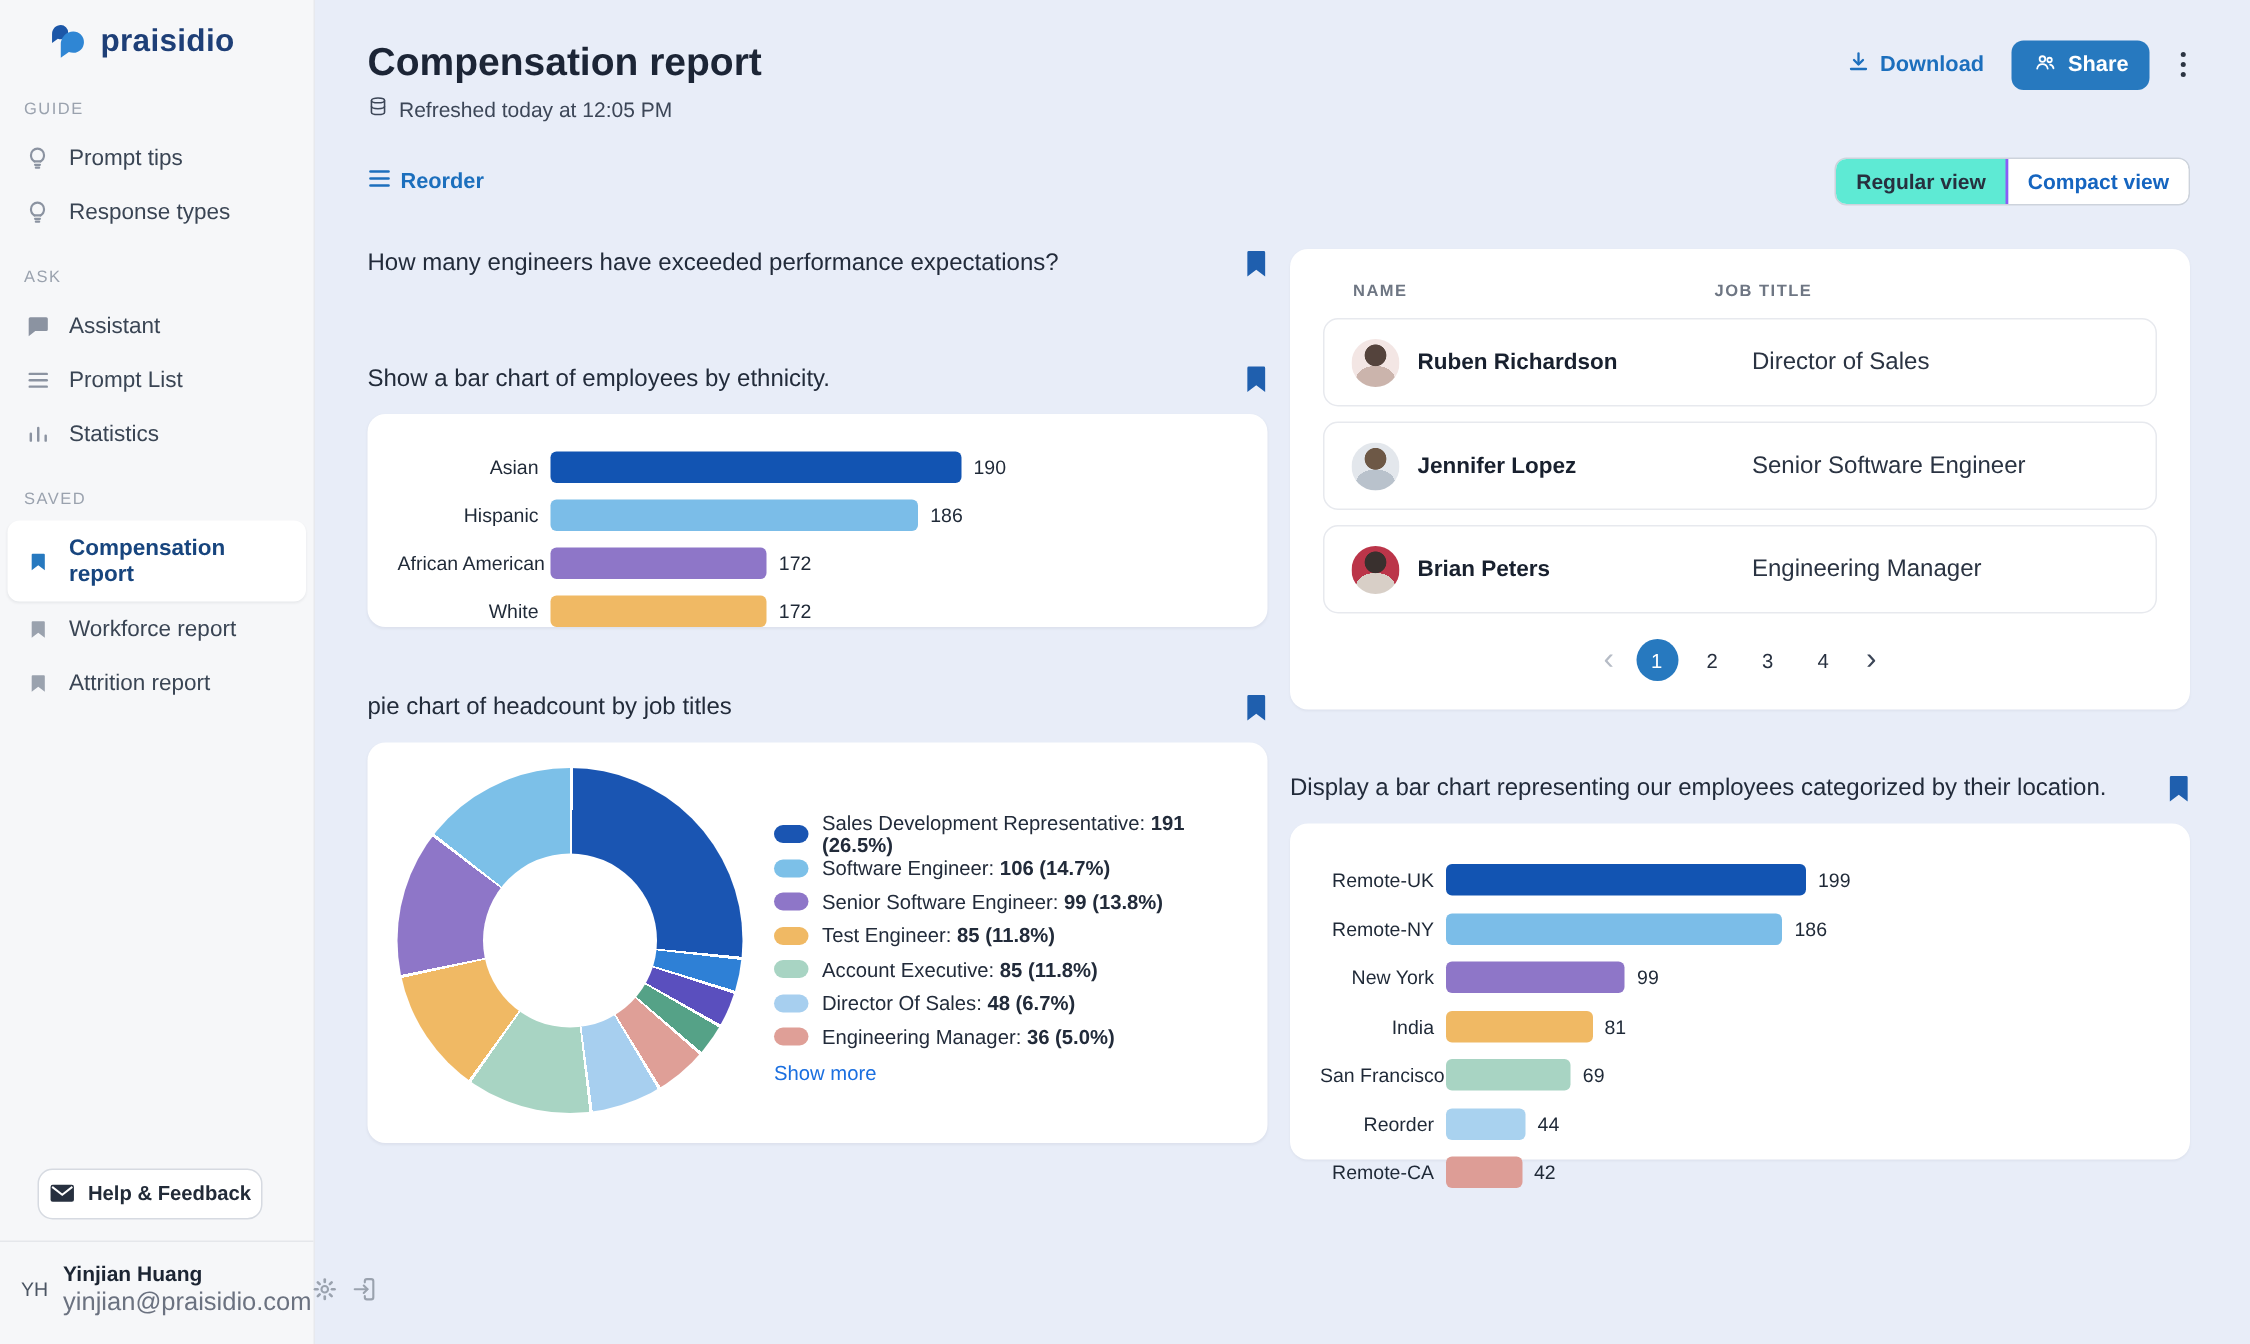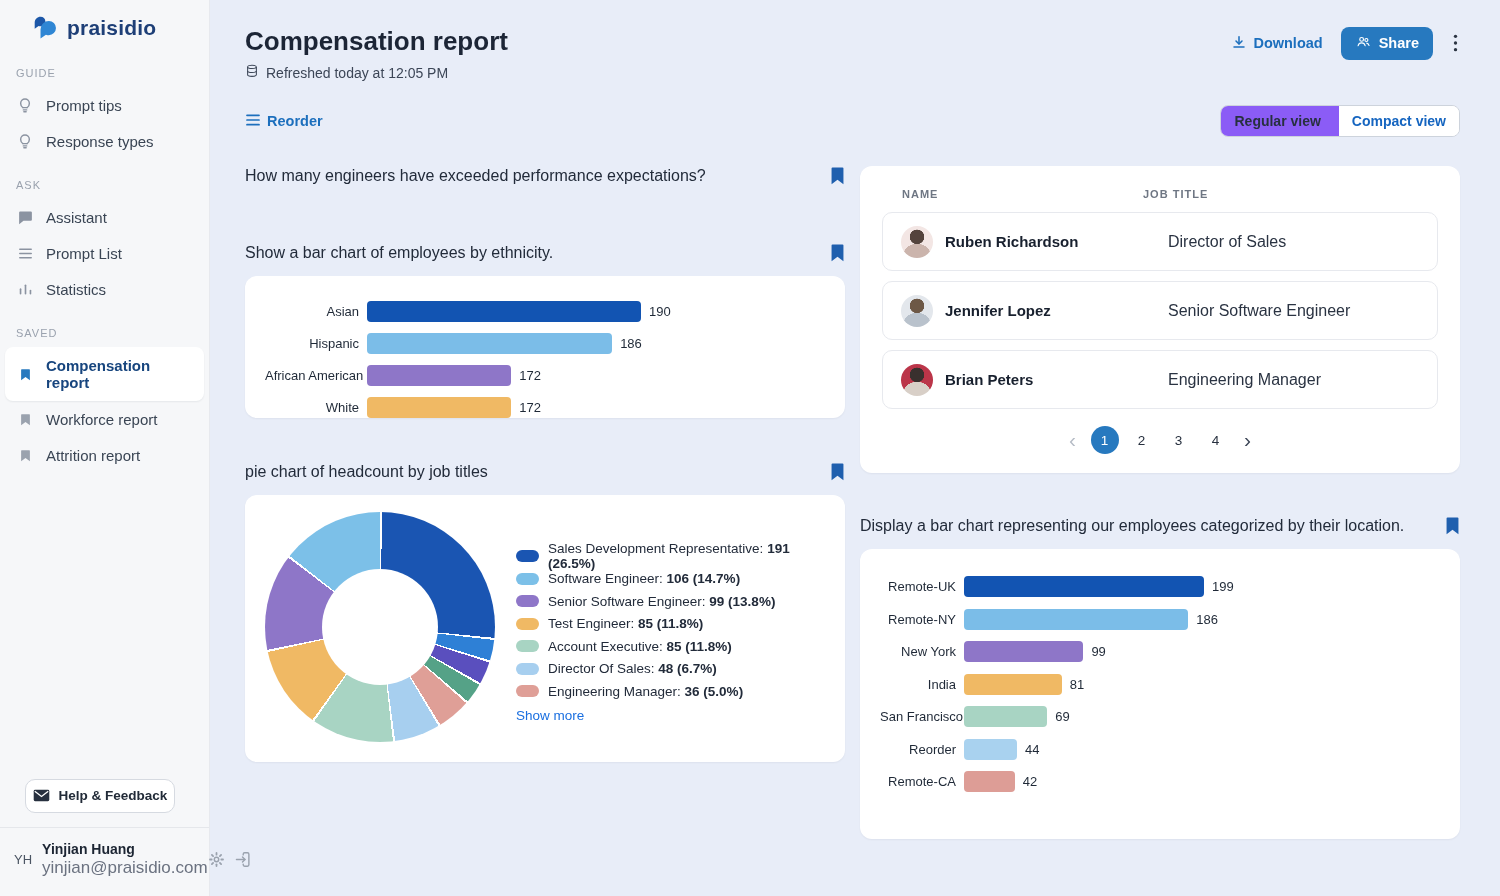--- a/index.html
+++ b/index.html
@@ -48,34 +48,34 @@
   .main-header { display:flex; justify-content:space-between; margin-top:26px; }
   .page-title { font-size:26px; font-weight:800; color:#1c2536; }
   .refresh-line { display:flex; align-items:center; gap:7px; font-size:14px; color:#3c4657; margin-top:7px; }
   .actions { display:flex; align-items:center; gap:18px; height:34px; }
   .link-blue { color:#1c6fbd; font-weight:bold; font-size:14.5px; display:flex; gap:6px; align-items:center; cursor:pointer; background:none; border:none; font-family:"Liberation Sans",sans-serif; }
   .share-btn { background:#2779bf; color:#fff; font-weight:bold; font-size:14.5px; border:none; border-radius:8px; height:33px; padding:0 14px; display:flex; align-items:center; gap:7px; cursor:pointer; font-family:"Liberation Sans",sans-serif; }
   .kebab { cursor:pointer; display:flex; align-items:center; padding:2px; }
   .view-row { display:flex; justify-content:space-between; align-items:center; margin-top:24px; }
   .toggle { display:flex; border:1px solid #cdd3dc; border-radius:8px; overflow:hidden; background:#fff; }
   .seg { height:30px; display:flex; align-items:center; padding:0 13px; font-size:14px; font-weight:bold; cursor:pointer; }
-  .seg-regular { background:#8b5cf6; color:#27303f; border-right:5px solid #8b5cf6; }
+  .seg-regular { background:#5eead4; color:#27303f; border-right:2px solid #8b5cf6; }
   .seg-compact { background:#fff; color:#1565c0; }
   
   .grid { display:flex; gap:15px; margin-top:29px; }
   .colm { width:600px; display:flex; flex-direction:column; }
   .qa { margin-bottom:44px; }
   .qa-head { display:flex; justify-content:space-between; align-items:center; margin-bottom:14px; }
   .question { font-size:16px; color:#222b3a; }
   .bm { width:15px; height:19px; cursor:pointer; flex:none; }
   .box { background:#fff; border-radius:12px; box-shadow:0 1px 2px rgba(16,24,40,.05); }
   .box-answer { height:61px; display:flex; align-items:center; padding-left:28px; font-size:15.5px; color:#1f2937; }
   
   .box-eth { height:142px; padding:25px 20px 0 20px; }
-  .box-loc { height:290px; padding:27px 20px 0 20px; }
+  .box-loc { height:224px; padding:27px 20px 0 20px; }
   .bar-row { display:flex; align-items:center; height:21px; font-size:13px; color:#1f2937; }
   .box-eth .bar-row { margin-bottom:11px; }
   .box-loc .bar-row { margin-bottom:11.5px; }
   .bar-label { text-align:right; margin-right:8px; white-space:nowrap; }
   .box-eth .bar-label { width:94px; }
   .box-loc .bar-label { width:76px; }
   .bar-track { flex:1; display:flex; align-items:center; }
   .box-eth .bar-track { --maxw:274px; }
   .box-loc .bar-track { --maxw:240px; }
   .bar { height:21px; border-radius:4px; }

